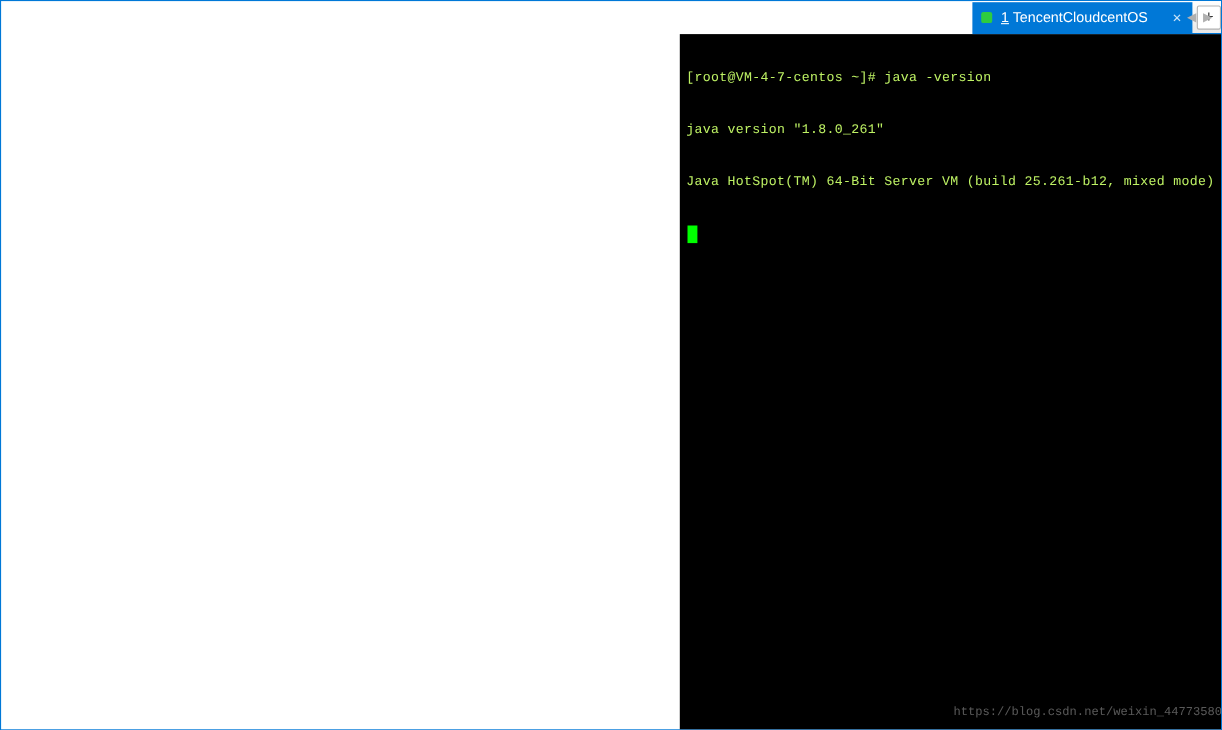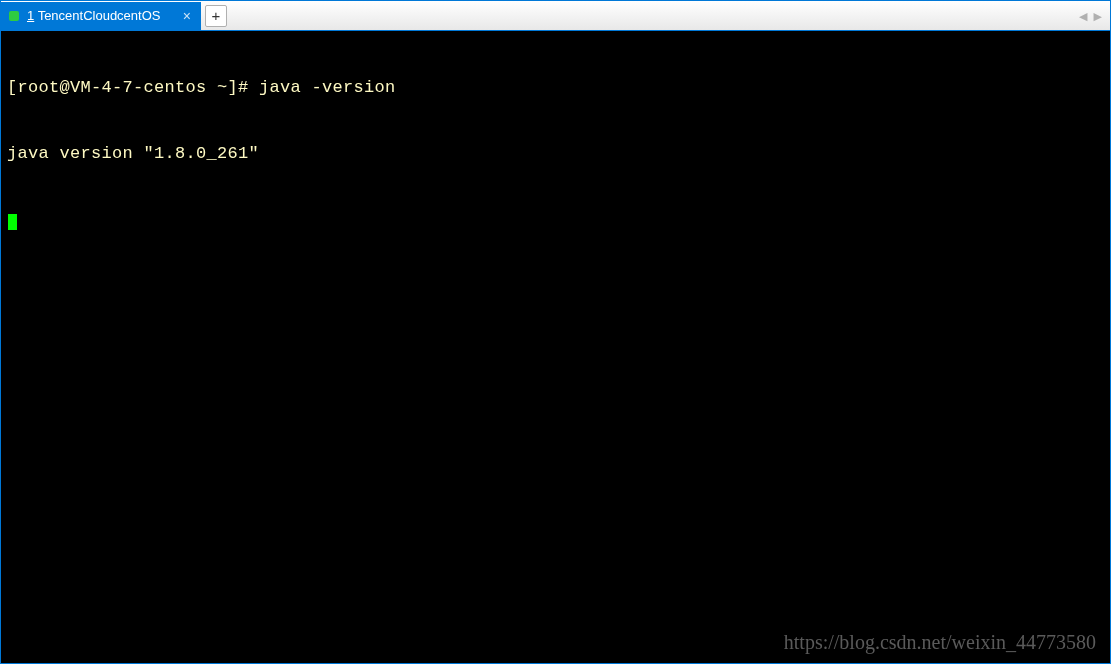--- a/index.html
+++ b/index.html
@@ -14,20 +14,21 @@
       font-family: "Segoe UI", Tahoma, sans-serif;
       overflow: hidden;
       position: relative;
     }
     .window-border {
       width: 100%;
       height: 100%;
       border: 1px solid #0078d7;
       display: flex;
       flex-direction: column;
+      align-items: flex-end;
     }
     .tab-bar {
       height: 30px;
       background: linear-gradient(to bottom, #ffffff, #e8e8e8);
       border-bottom: 1px solid #0078d7;
       display: flex;
       align-items: center;
       position: relative;
     }
     .tab {
@@ -89,47 +90,47 @@
     }
     .nav-arrow {
       color: #b0b0b0;
       font-size: 11px;
       cursor: pointer;
       padding: 2px;
     }
     .terminal {
       flex: 1;
       background: #000000;
-      color: #fef9c3;
+      color: #bef264;
       font-family: "Consolas", "Courier New", monospace;
-      font-size: 17px;
+      font-size: 12px;
       line-height: 1.3;
       padding: 2px 6px;
       overflow: hidden;
       white-space: pre;
       letter-spacing: 0.3px;
     }
     .terminal-line {
       display: block;
     }
     .cursor-block {
       display: inline-block;
       width: 9px;
       height: 16px;
       background: #00ff00;
       vertical-align: text-bottom;
       margin-left: 1px;
     }
     .watermark {
       position: absolute;
-      right: 15px;
+      right: 0;
       bottom: 10px;
       color: rgba(120, 120, 120, 0.75);
-      font-size: 20px;
-      font-family: Liberation Serif, serif;
+      font-size: 11px;
+      font-family: Liberation Mono, monospace;
       pointer-events: none;
     }
   </style>
 </head>
 <body>
 
 <div class="window-border">
   <div class="tab-bar">
     <div class="tab">
       <span class="tab-indicator"></span>
@@ -141,17 +142,18 @@
     <div class="add-tab">+</div>
     <div class="tab-nav">
       <span class="nav-arrow">◀</span>
       <span class="nav-arrow">▶</span>
     </div>
   </div>
 
   <div class="terminal">
     <span class="terminal-line">[root@VM-4-7-centos ~]# java -version</span>
     <span class="terminal-line">java version "1.8.0_261"</span>
+    <span class="terminal-line">Java HotSpot(TM) 64-Bit Server VM (build 25.261-b12, mixed mode)</span>
     <span class="terminal-line"><span class="cursor-block"></span></span>
   </div>
 </div>
 
 <div class="watermark">https://blog.csdn.net/weixin_44773580</div>
 
 </body></html>

